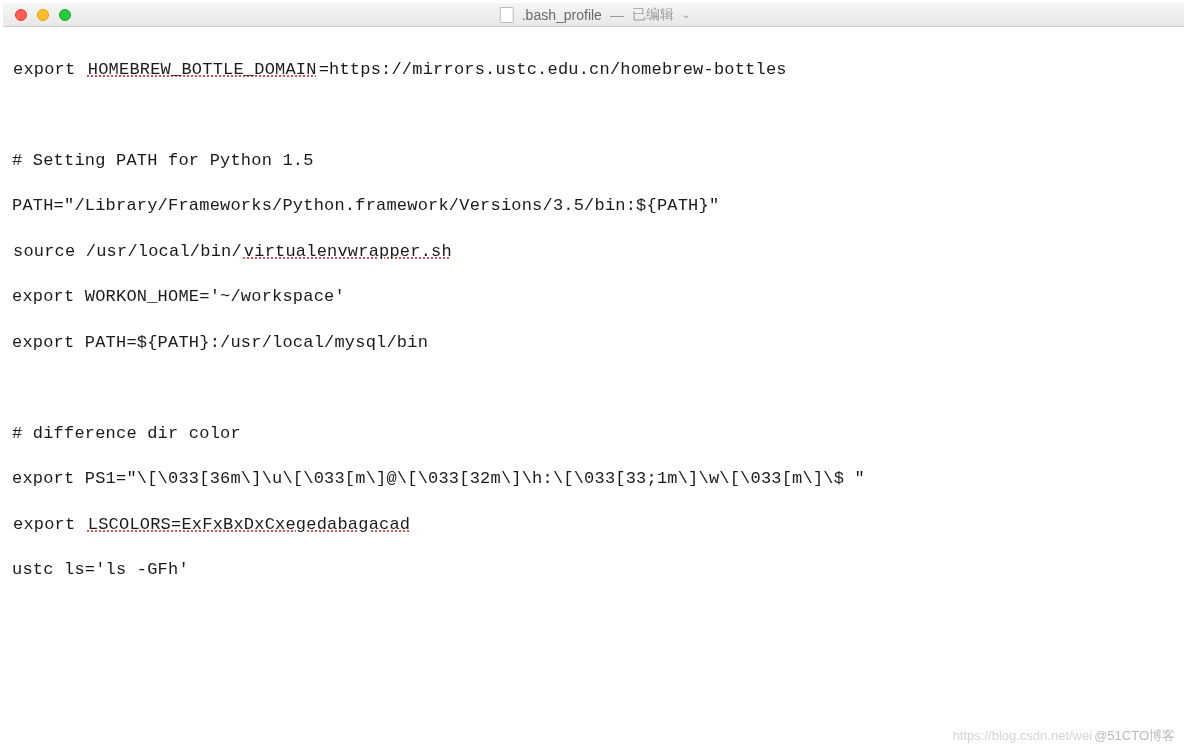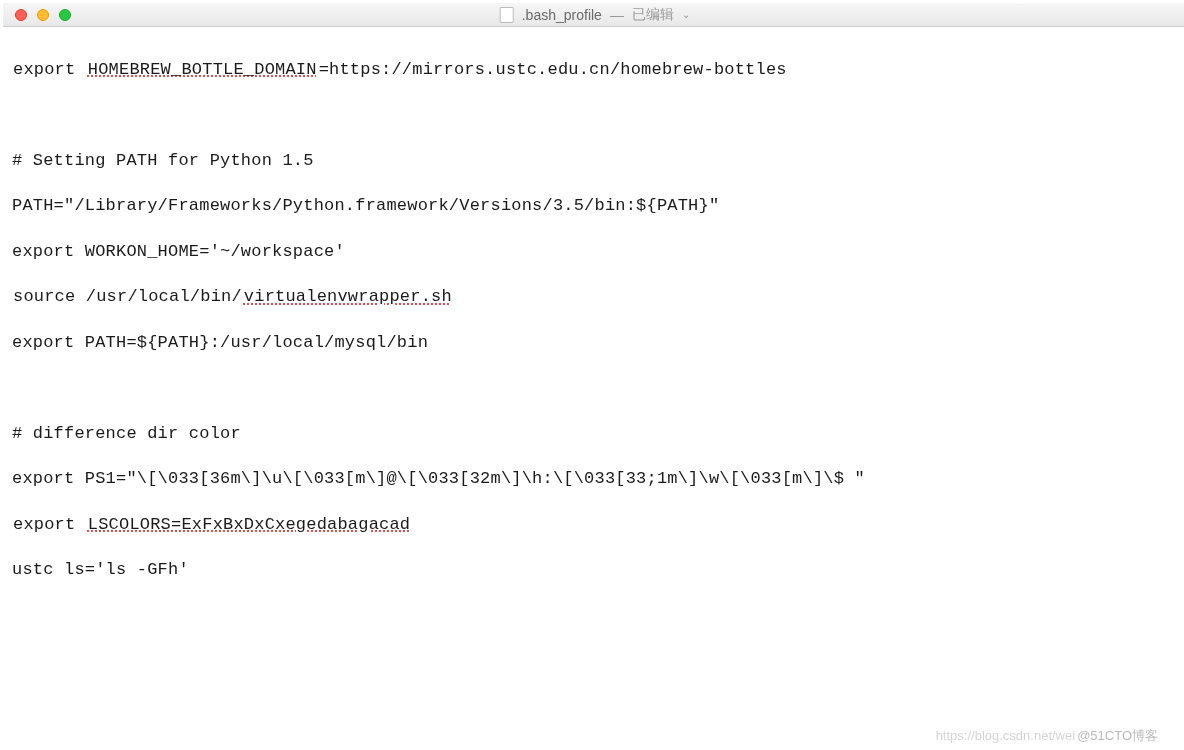--- a/index.html
+++ b/index.html
@@ -62,21 +62,21 @@
   white-space: pre;
 }
 .spellerr {
   text-decoration: underline dotted #e05050;
   text-decoration-thickness: 2px;
   text-underline-offset: 2px;
 }
 .watermark {
   position: absolute;
   bottom: 6px;
-  right: 26px;
+  right: 9px;
   color: rgba(130,130,130,0.55);
   font-family: -apple-system, sans-serif;
   font-size: 13px;
 }
 .watermark .faint { color: rgba(170,170,170,0.5); }
 </style>
 </head>
 <body>
 
 <div class="titlebar">
@@ -92,22 +92,22 @@
     <span class="edited">已编辑</span>
     <span class="chev">⌄</span>
   </div>
 </div>
 
 <div class="editor">
 <div><span>export </span><span class="spellerr">HOMEBREW_BOTTLE_DOMAIN</span><span>=https://mirrors.ustc.edu.cn/homebrew-bottles</span></div>
 <div>&nbsp;</div>
 <div># Setting PATH for Python 1.5</div>
 <div>PATH="/Library/Frameworks/Python.framework/Versions/3.5/bin:${PATH}"</div>
+<div><span>source /usr/local/bin/</span><span class="spellerr">virtualenvwrapper.sh</span></div>
 <div>export WORKON_HOME='~/workspace'</div>
-<div><span>source /usr/local/bin/</span><span class="spellerr">virtualenvwrapper.sh</span></div>
 <div>export PATH=${PATH}:/usr/local/mysql/bin</div>
 <div>&nbsp;</div>
 <div># difference dir color</div>
 <div>export PS1="\[\033[36m\]\u\[\033[m\]@\[\033[32m\]\h:\[\033[33;1m\]\w\[\033[m\]\$ "</div>
 <div><span>export </span><span class="spellerr">LSCOLORS=ExFxBxDxCxegedabagacad</span></div>
 <div>ustc ls='ls -GFh'</div>
 <div>&nbsp;</div>
 
 
 

